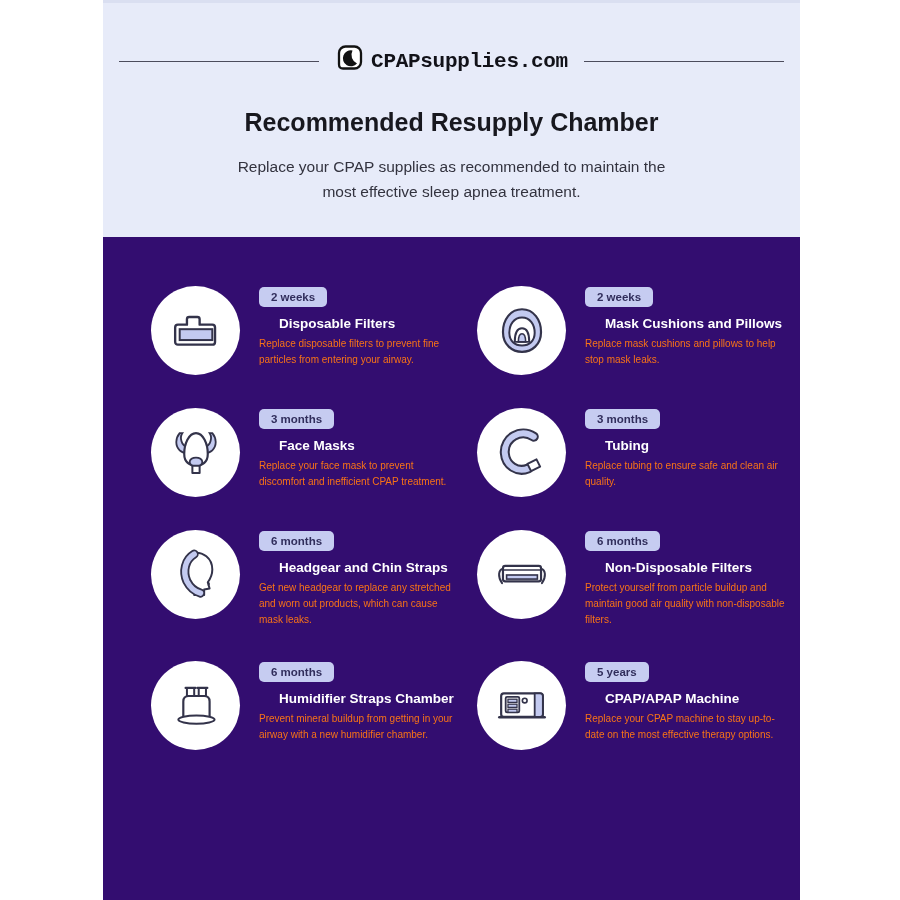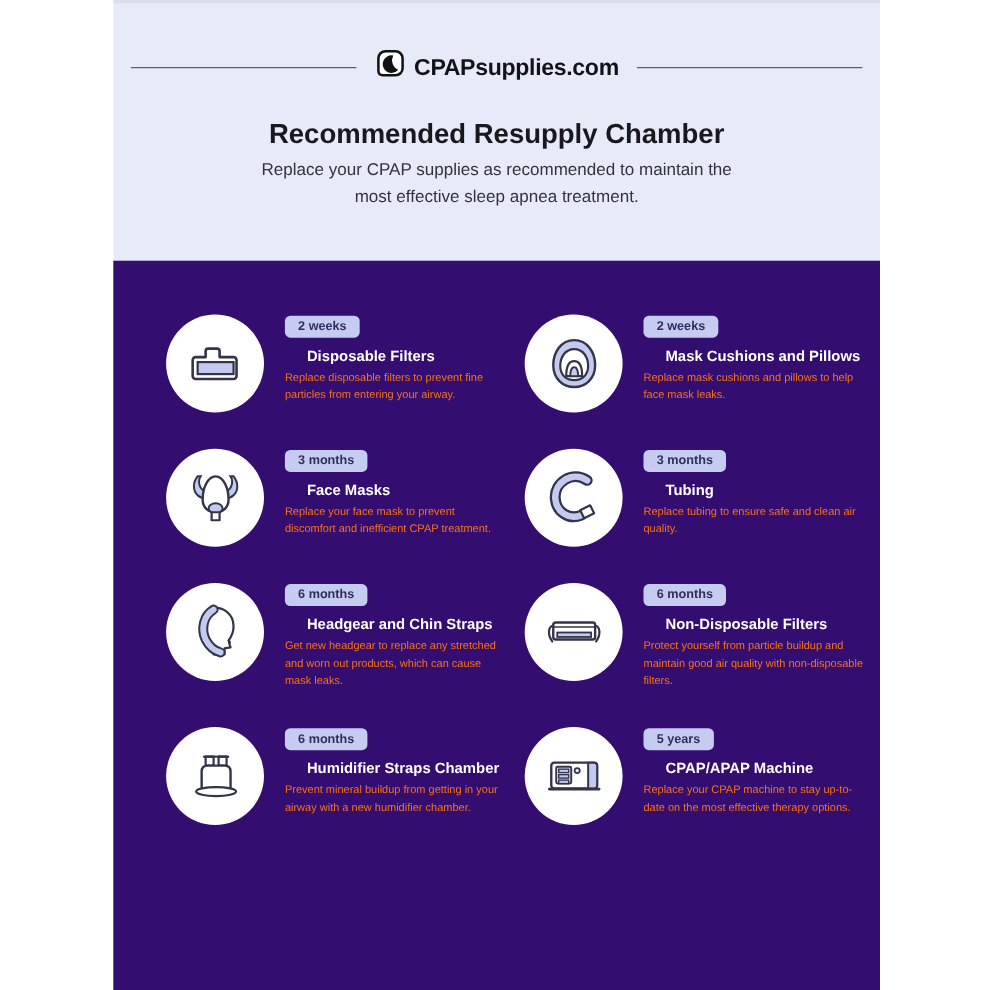--- a/index.html
+++ b/index.html
@@ -2,28 +2,28 @@
 <html><head>
 <meta charset="utf-8">
 <style>
   html,body{margin:0;padding:0;background:#ffffff;}
   body{font-family:"Liberation Sans",sans-serif;}
   .canvas{position:relative;width:900px;height:900px;background:#ffffff;overflow:hidden;margin:0 auto;}
   .sheet{position:absolute;left:103px;top:0;width:697px;height:900px;display:flex;flex-direction:column;}
 
   
   .hero{background:#e7ebf9;height:237px;box-sizing:border-box;border-top:3px solid #dadfF1;flex:none;}
-  .logo-row{display:flex;align-items:center;margin-top:41px;padding:0 16px;}
+  .logo-row{display:flex;align-items:center;margin-top:41px;padding:0 16px;font-family:Liberation Mono, monospace;}
   .rule{flex:1;height:1px;background:#4c4c5c;}
   .rule.left{margin-right:16px;}
   .rule.right{margin-left:16px;}
   .logo{display:flex;align-items:center;gap:6px;}
   .logo-text{font-size:21px;font-weight:800;color:#121219;letter-spacing:-0.3px;}
   .hero-title{text-align:center;font-size:25px;font-weight:800;color:#18181f;margin-top:29px;}
-  .hero-subtitle{text-align:center;font-size:15.5px;color:#33333f;line-height:1.62;margin:5px auto 0;max-width:440px;}
+  .hero-subtitle{text-align:center;font-size:15.5px;color:#33333f;line-height:1.62;margin:17px auto 0;max-width:440px;}
 
   
   .schedule{background:#330d70;flex:none;height:762px;box-sizing:border-box;padding:49px 40px 0 48px;}
   .cards{display:grid;grid-template-columns:1fr 1fr;column-gap:18px;row-gap:33px;}
   .card{display:flex;gap:19px;}
   .icon-circle{flex:none;width:89px;height:89px;border-radius:50%;background:#ffffff;display:flex;align-items:center;justify-content:center;}
   .icon-circle svg{width:58px;height:58px;}
   .card-text{padding-top:1px;width:200px;}
   .badge{display:inline-block;background:#c6ccf1;color:#312e5c;font-size:11.5px;font-weight:bold;padding:4px 12px;border-radius:5px;}
   .card-title{color:#ffffff;font-size:13.5px;font-weight:bold;margin-top:9px;margin-left:20px;}
@@ -79,21 +79,21 @@
             <svg viewBox="0 0 64 64">
               <path d="M32 8 C45 8 53 20 53 33 C53 47 43 55 32 55 C21 55 11 47 11 33 C11 20 19 8 32 8 Z" fill="#c3caf0" stroke="#33334a" stroke-width="2.4"></path>
               <path d="M32 17 C41 17 46 25 46 34 C46 43 40 48 32 48 C24 48 18 43 18 34 C18 25 23 17 32 17 Z" fill="#fff" stroke="#33334a" stroke-width="2.2"></path>
               <path d="M24 44 C24 34 27 29 32 29 C37 29 40 34 40 44 Z" fill="#fff" stroke="#33334a" stroke-width="2.2" stroke-linejoin="round"></path>
               <path d="M28 44 C28 38 30 35 32 35 C34 35 36 38 36 44 Z" fill="#c3caf0" stroke="#33334a" stroke-width="1.8"></path>
             </svg>
           </div>
           <div class="card-text">
             <span class="badge">2 weeks</span>
             <div class="card-title">Mask Cushions and Pillows</div>
-            <div class="card-desc">Replace mask cushions and pillows to help face mask leaks.</div>
+            <div class="card-desc">Replace mask cushions and pillows to help stop mask leaks.</div>
           </div>
         </div>
 
         <div class="card">
           <div class="icon-circle">
             <svg viewBox="0 0 64 64">
               <path d="M14 10 C9 16 9 24 14 29 C16 31 19 32 22 32 L24 26 C20 25 17 23 16 19 C15 16 15 13 17 10 Z" fill="#c3caf0" stroke="#33334a" stroke-width="2"></path>
               <path d="M50 10 C55 16 55 24 50 29 C48 31 45 32 42 32 L40 26 C44 25 47 23 48 19 C49 16 49 13 47 10 Z" fill="#c3caf0" stroke="#33334a" stroke-width="2"></path>
               <path d="M32 10 C40 10 45 22 45 33 C45 42 39 46 32 46 C25 46 19 42 19 33 C19 22 24 10 32 10 Z" fill="#fff" stroke="#33334a" stroke-width="2.4"></path>
               <ellipse cx="32" cy="42" rx="7" ry="5" fill="#c3caf0" stroke="#33334a" stroke-width="2"></ellipse>

